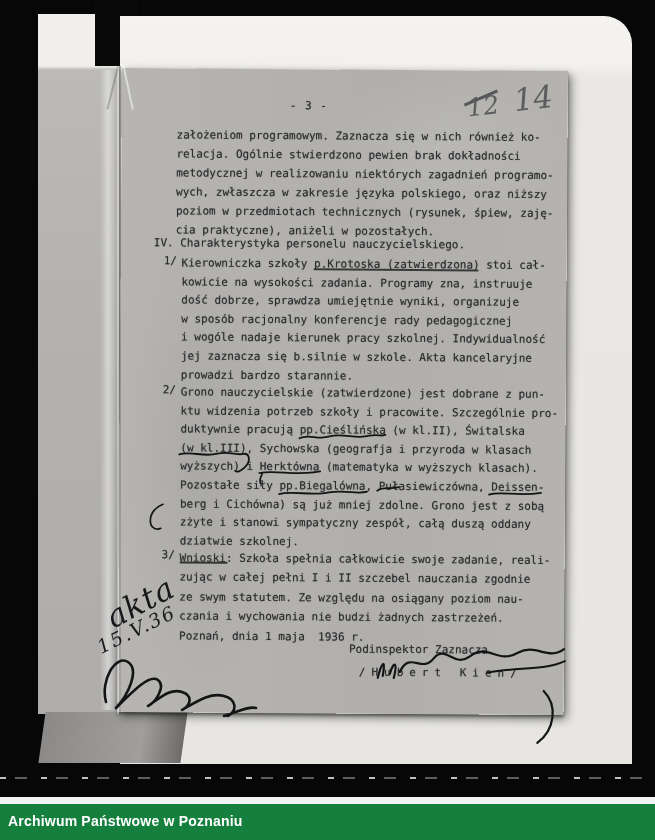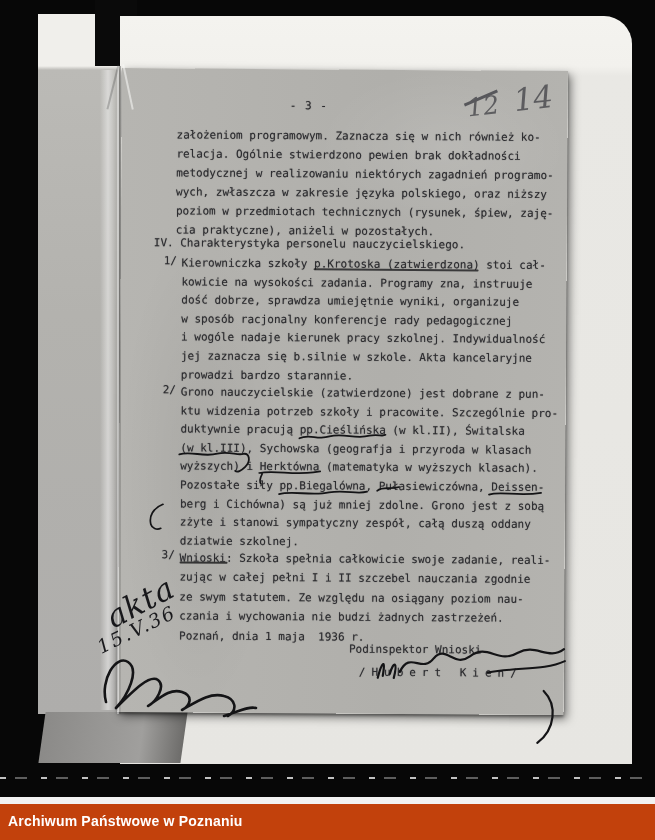--- a/index.html
+++ b/index.html
@@ -53,21 +53,21 @@
   .margin-date{position:absolute;left:94px;top:618px;font-family:"DejaVu Serif",serif;font-style:italic;
       font-size:19px;color:#1a1a1d;transform:rotate(-26deg);letter-spacing:2px;}
   svg.sig{position:absolute;overflow:visible;}
   svg.sig path{fill:none;stroke:#141416;stroke-linecap:round;stroke-linejoin:round;}
 
   
   .scratch{position:absolute;left:0;top:777px;width:655px;height:2px;
       background:repeating-linear-gradient(90deg,rgba(255,255,255,.75) 0 6px,rgba(255,255,255,0) 6px 15px,
       rgba(255,255,255,.35) 15px 27px,rgba(255,255,255,0) 27px 41px);}
   .white-band{position:absolute;left:0;top:797px;width:655px;height:7px;background:#f2f2f2;}
-  .caption-bar{position:absolute;left:0;top:804px;width:655px;height:36px;background:#c2410c;}
+  .caption-bar{position:absolute;left:0;top:804px;width:655px;height:36px;background:#15803d;}
   .caption-bar span{position:absolute;left:8px;top:9px;color:#fff;font-weight:bold;font-size:14px;
       font-family:"Liberation Sans",sans-serif;letter-spacing:.2px;}
 </style>
 </head>
 <body>
 
 <div class="screen">
   <div class="photo">
 
     <div class="left-strip"></div>
@@ -129,21 +129,21 @@
         <span class="marker">3/</span>
         <div>
             <div class="tline">Wnioski: Szkoła spełnia całkowicie swoje zadanie, reali-</div>
             <div class="tline">zując w całej pełni I i II szczebel nauczania zgodnie</div>
             <div class="tline">ze swym statutem. Ze względu na osiągany poziom nau-</div>
             <div class="tline">czania i wychowania nie budzi żadnych zastrzeżeń.</div>
             <div class="tline">Poznań, dnia 1 maja  1936 r.</div>
           </div>
       </div>
 
-      <div class="tw" style="left:231px;top:573px">Podinspektor Wnioski</div>
+      <div class="tw" style="left:231px;top:573px">Podinspektor Zaznacza</div>
       <div class="tw" style="left:241px;top:596px;letter-spacing:6px">/Hubert Kien/</div>
 
       <div class="ink-line" style="left:193px;top:199px;width:165px"></div>
       <svg class="sig" style="left:178px;top:361px" width="90" height="12" viewBox="0 0 90 12">
         <path d="M2,8 C12,3 20,10 32,6 C46,2 58,9 72,5 C80,3 85,6 88,4" stroke-width="1.8"></path>
       </svg>
       <svg class="sig" style="left:58px;top:380px" width="78" height="26" viewBox="0 0 78 26">
         <path d="M2,6 C14,2 26,9 40,5 C52,2 60,7 66,5 C72,4 74,12 68,18 C64,22 60,24 58,22" stroke-width="1.8"></path>
       </svg>
       <svg class="sig" style="left:138px;top:399px" width="66" height="18" viewBox="0 0 66 18">

